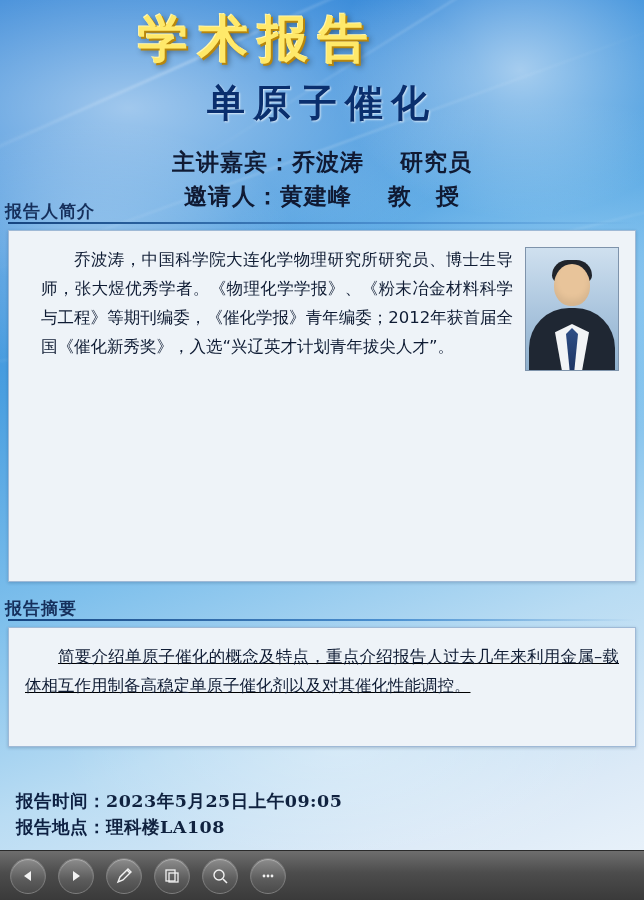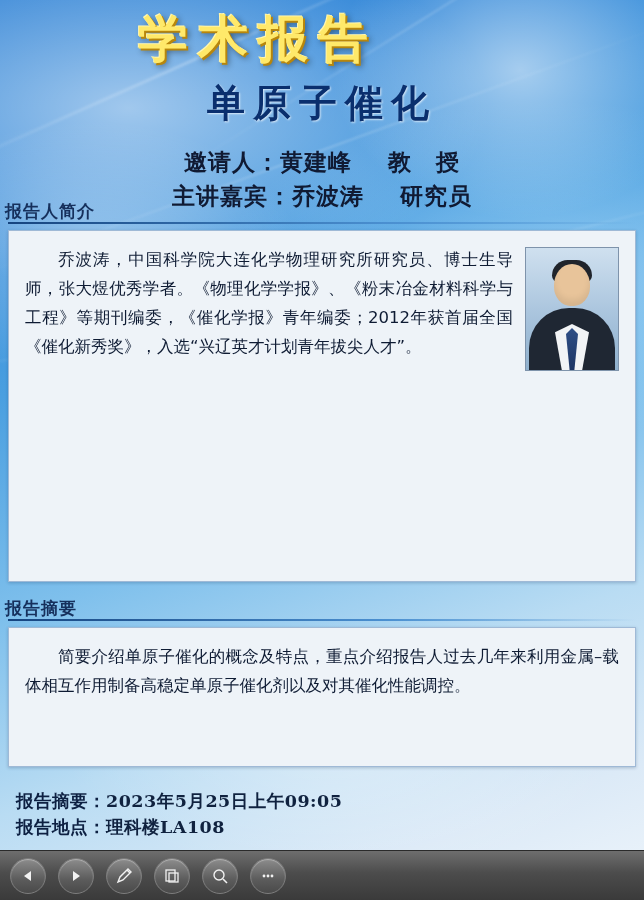--- a/index.html
+++ b/index.html
@@ -250,52 +250,52 @@
   <div class="streak s1"></div>
   <div class="streak s2"></div>
   <div class="streak s3"></div>
   <div class="streak s4"></div>
   <div class="streak s5"></div>
 
   <div class="title-main">学术报告</div>
   <div class="title-sub">单原子催化</div>
 
   <div class="people">
+    <div class="row">主讲嘉宾：乔波涛    研究员</div>
     <div class="row">邀请人：黄建峰    教　授</div>
-    <div class="row">主讲嘉宾：乔波涛    研究员</div>
   </div>
 
   <div class="sec-header" style="top:200px;">报告人简介</div>
   <div class="sec-rule" style="top:222px;"></div>
 
-  <div class="panel" style="top:230px; height:352px;">
+  <div class="panel" style="top:230px; height:352px;padding-left:16px;">
     <div class="panel-inner">
       <div class="photo">
         <div class="body"></div>
         <div class="shirt"></div>
         <div class="tie"></div>
         <div class="hair"></div>
         <div class="head"></div>
       </div>
       <p class="para">乔波涛，中国科学院大连化学物理研究所研究员、博士生导师，张大煜优秀学者。《物理化学学报》、《粉末冶金材料科学与工程》等期刊编委，《催化学报》青年编委；2012年获首届全国《催化新秀奖》，入选“兴辽英才计划青年拔尖人才”。</p>
     </div>
   </div>
 
   <div class="sec-header" style="top:597px;">报告摘要</div>
   <div class="sec-rule" style="top:619px;"></div>
 
-  <div class="panel" style="top:627px; height:140px;">
+  <div class="panel" style="top:627px; height:120px;text-decoration:underline;">
     <div class="panel-inner">
       <p class="para">简要介绍单原子催化的概念及特点，重点介绍报告人过去几年来利用金属–载体相互作用制备高稳定单原子催化剂以及对其催化性能调控。</p>
     </div>
   </div>
 
   <div class="footer-info" style="top:788px;">
     <div>
-      <span class="lbl">报告摘要：</span><span>2023年5月25日上午09:05</span>
+      <span class="lbl">报告时间：</span><span>2023年5月25日上午09:05</span>
     </div>
     <div>
       <span class="lbl">报告地点：</span><span>理科楼LA108</span>
     </div>
   </div>
 
   <div class="toolbar">
     <div class="tb-btn">
       <span>
         <svg width="14" height="14" viewBox="0 0 14 14">

